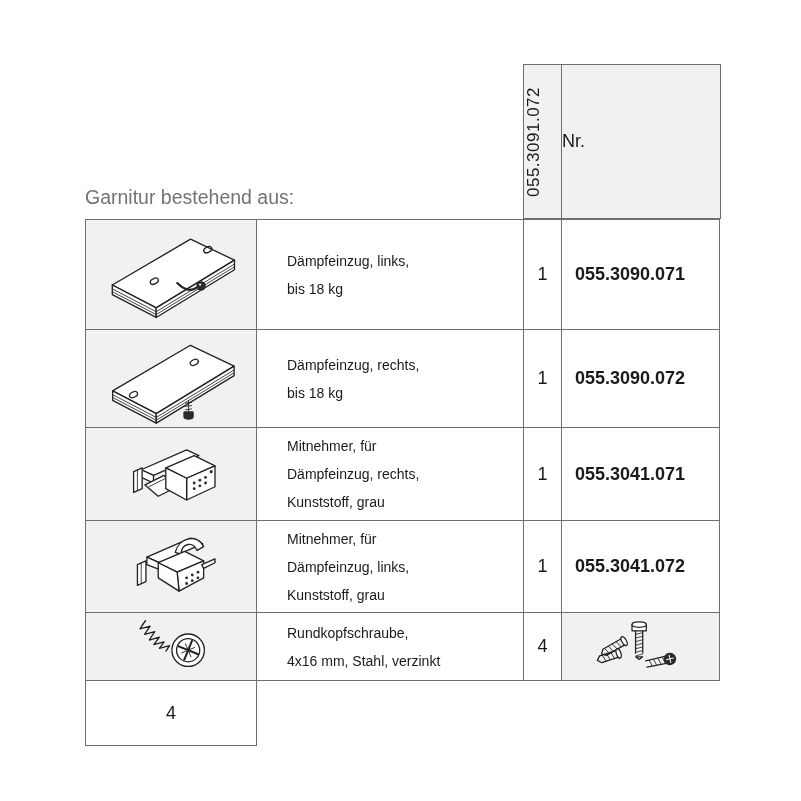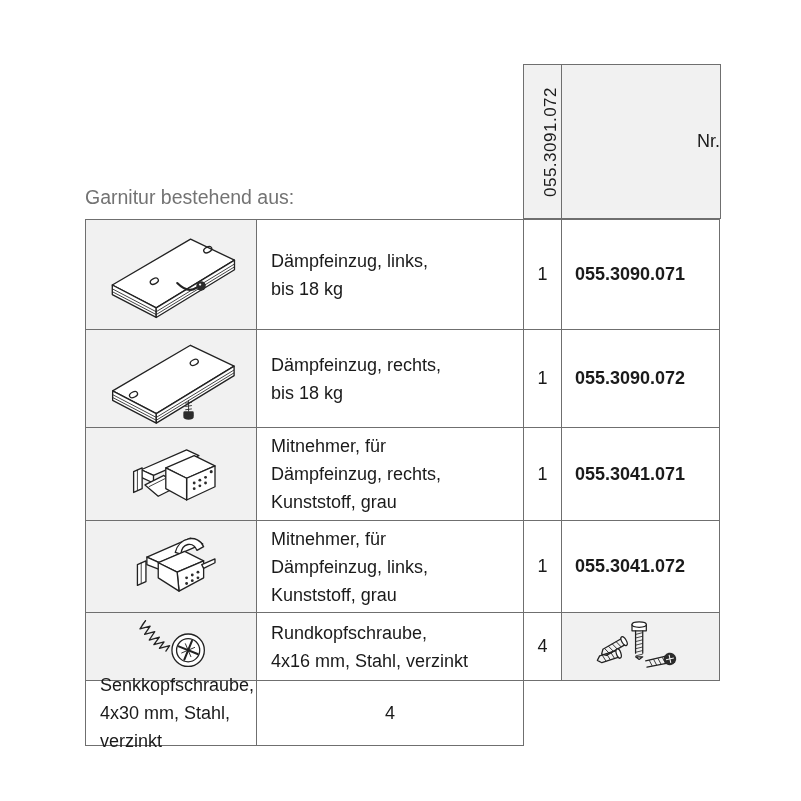--- a/index.html
+++ b/index.html
@@ -7,21 +7,21 @@
     width:801px;height:801px;position:relative;overflow:hidden;
     font-family:"Liberation Sans", sans-serif;color:#1a1a1a;
   }
   
   .hdr{
     position:absolute;left:523px;top:64px;height:155px;
     display:grid;grid-template-columns:38px 158px;
     border:1px solid #6f6f6f;box-sizing:border-box;
   }
   .hdr .hcell{
-    background:#f1f1f1;display:flex;align-items:center;justify-content:flex-end;
+    background:#f1f1f1;display:flex;align-items:center;justify-content:flex-start;
     box-sizing:border-box;
   }
   .hdr .hcell.first{border-right:1px solid #6f6f6f;}
   .rot{
     writing-mode:vertical-rl;transform:rotate(180deg);
     font-size:17px;letter-spacing:0.5px;white-space:nowrap;
   }
   .nr-label{font-size:18px;}
   
   .section-label{
@@ -37,21 +37,21 @@
     border-top:1px solid #6f6f6f;border-left:1px solid #6f6f6f;
   }
   .cell{
     box-sizing:border-box;
     border-right:1px solid #6f6f6f;border-bottom:1px solid #6f6f6f;
     display:flex;align-items:center;
   }
   .cell.img{background:#f1f1f1;justify-content:center;padding:2px;}
   .cell.img svg{width:100%;height:100%;display:block;}
   .cell.desc{
-    padding-left:14px;font-size:18px;line-height:28px;white-space:pre-line;
+    padding-left:30px;font-size:14px;line-height:28px;white-space:pre-line;
   }
   .cell.qty{justify-content:center;font-size:18px;}
   .cell.nr{padding-left:13px;font-size:18px;font-weight:bold;}
   
   svg .ln{fill:none;stroke:#222;stroke-width:1.4;stroke-linejoin:round;stroke-linecap:round;}
   svg .fw{fill:#ffffff;stroke:#222;stroke-width:1.4;stroke-linejoin:round;}
   svg .dk{fill:#2b2b2b;stroke:none;}
   svg .thin{fill:none;stroke:#222;stroke-width:0.9;}
   svg .thick{fill:none;stroke:#222;stroke-width:2.2;stroke-linecap:round;}
 </style>
@@ -201,18 +201,16 @@
         </g>
 
         <g transform="translate(92,52) rotate(-12)">
           <path class="ln" d="M0,-3.5 L22,-4 M0,3.5 L22,4"></path>
           <path class="thin" d="M4,-3.5 L6,3.5 M9,-3.5 L11,3.5 M14,-3.5 L16,3.5 M19,-3.5 L21,3.5"></path>
           <circle class="dk" cx="27" cy="0" r="7"></circle>
           <path d="M27,-4.5 L27,4.5 M22.5,0 L31.5,0" stroke="#f1f1f1" stroke-width="1.2" fill="none"></path>
         </g>
       </svg>
     </div>
-    <div class="cell desc">Senkkopfschraube,
-4x30 mm, Stahl, verzinkt</div>
     <div class="cell qty">4</div>
 
   </div>
 </div>
 
 </body></html>

